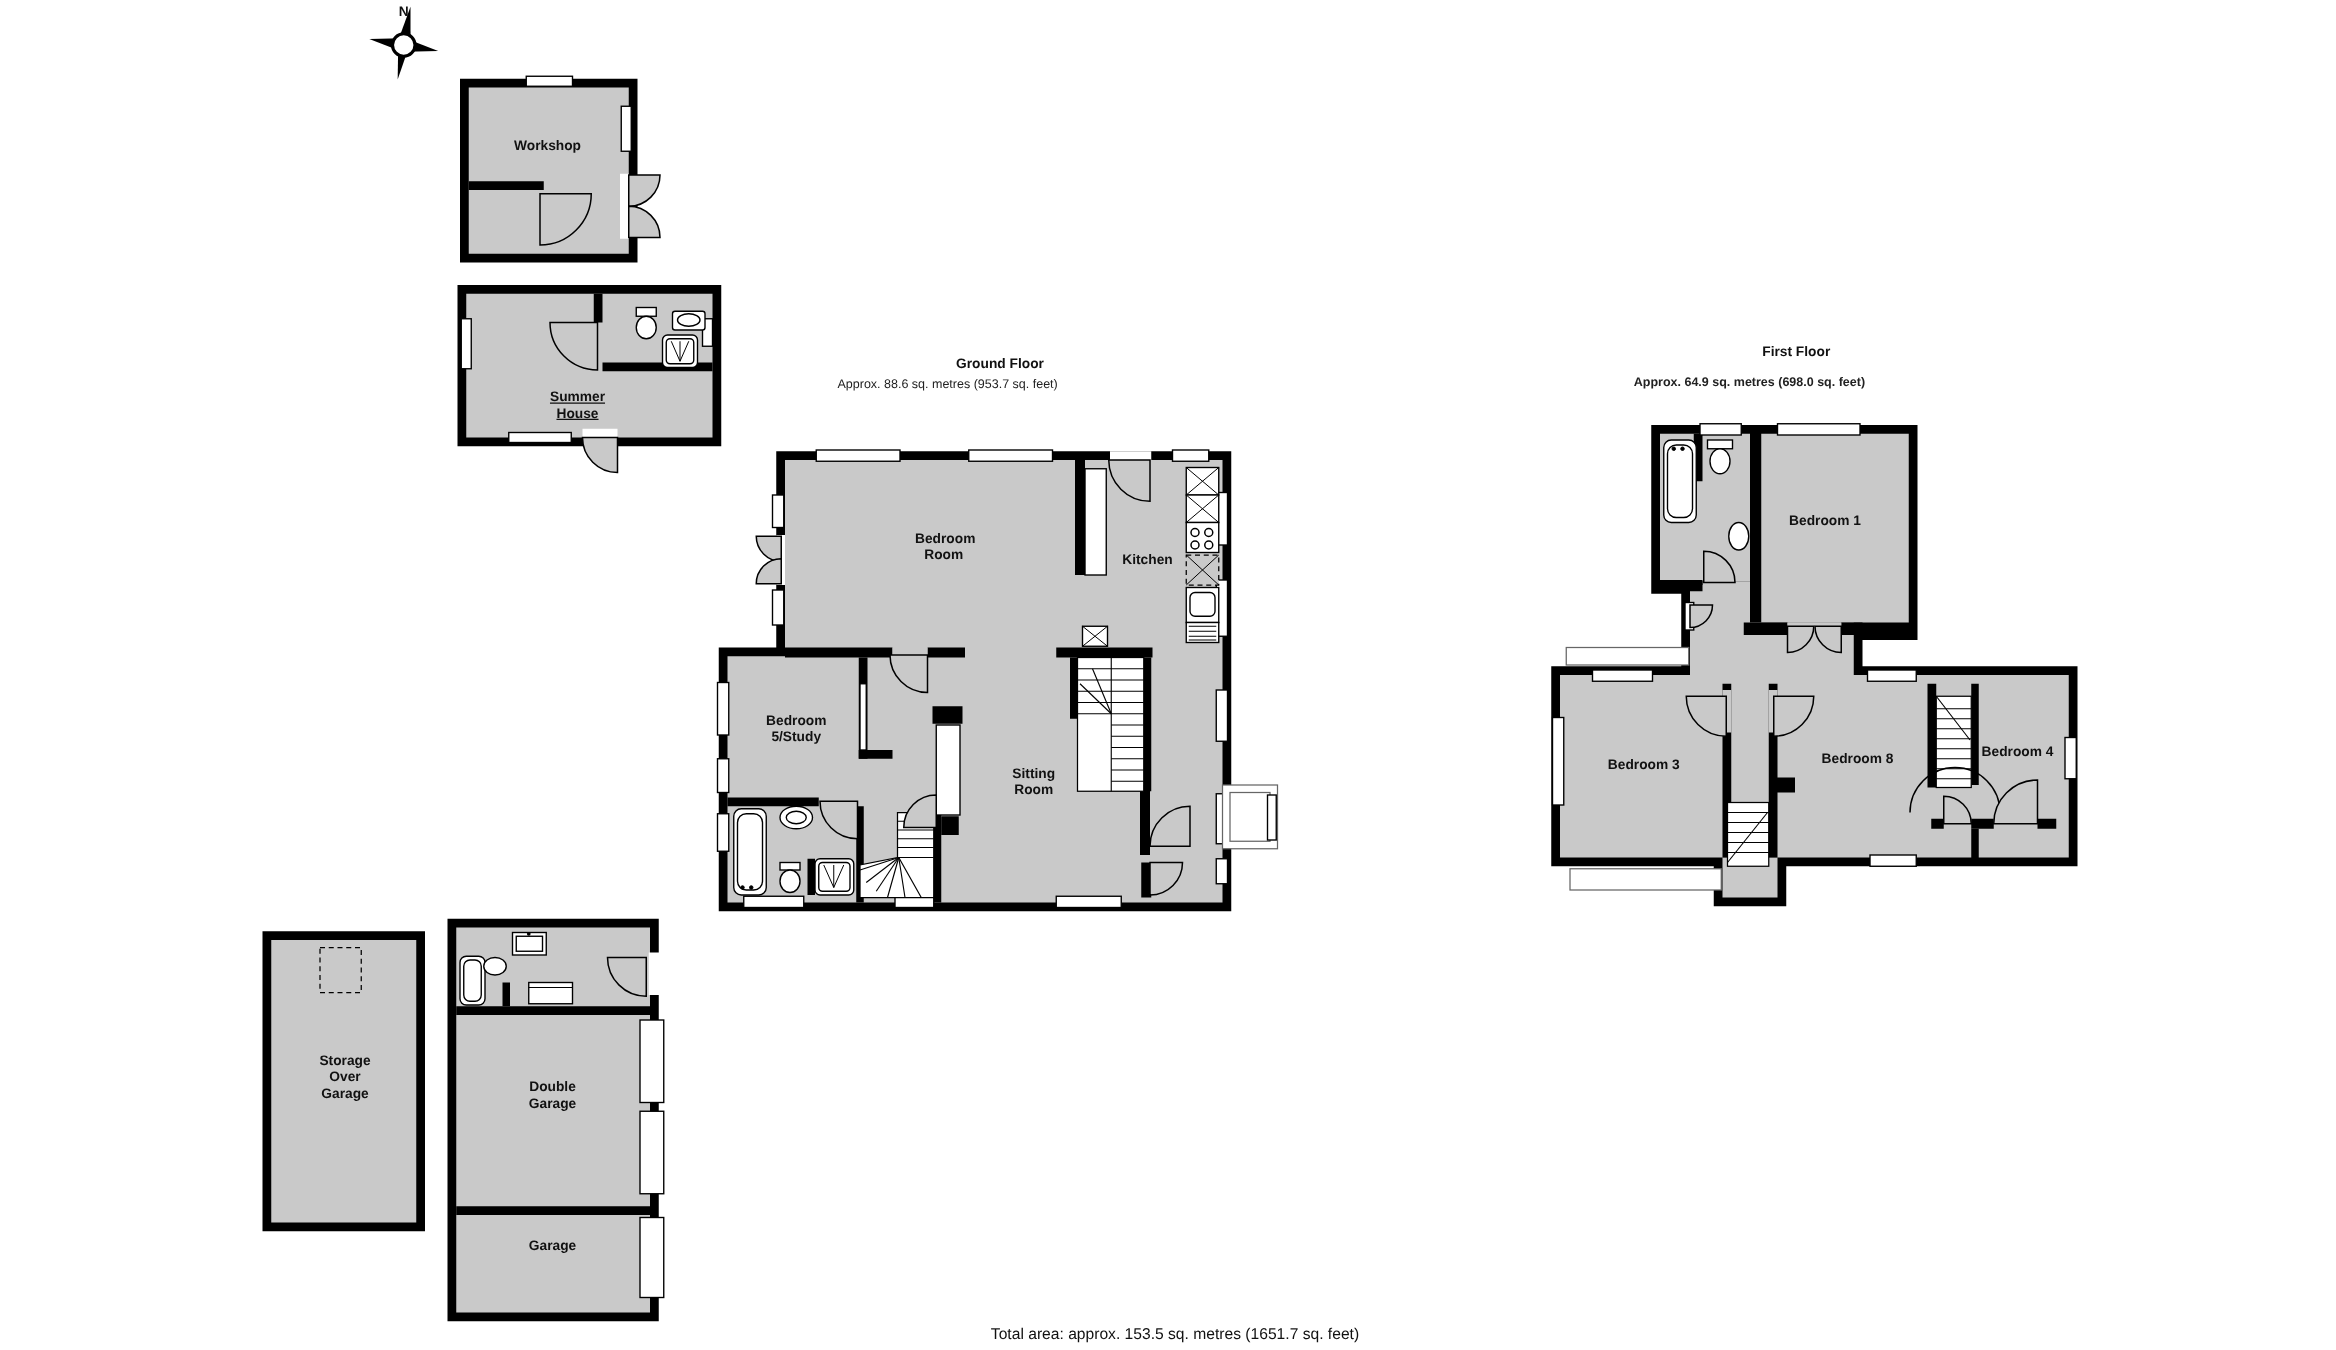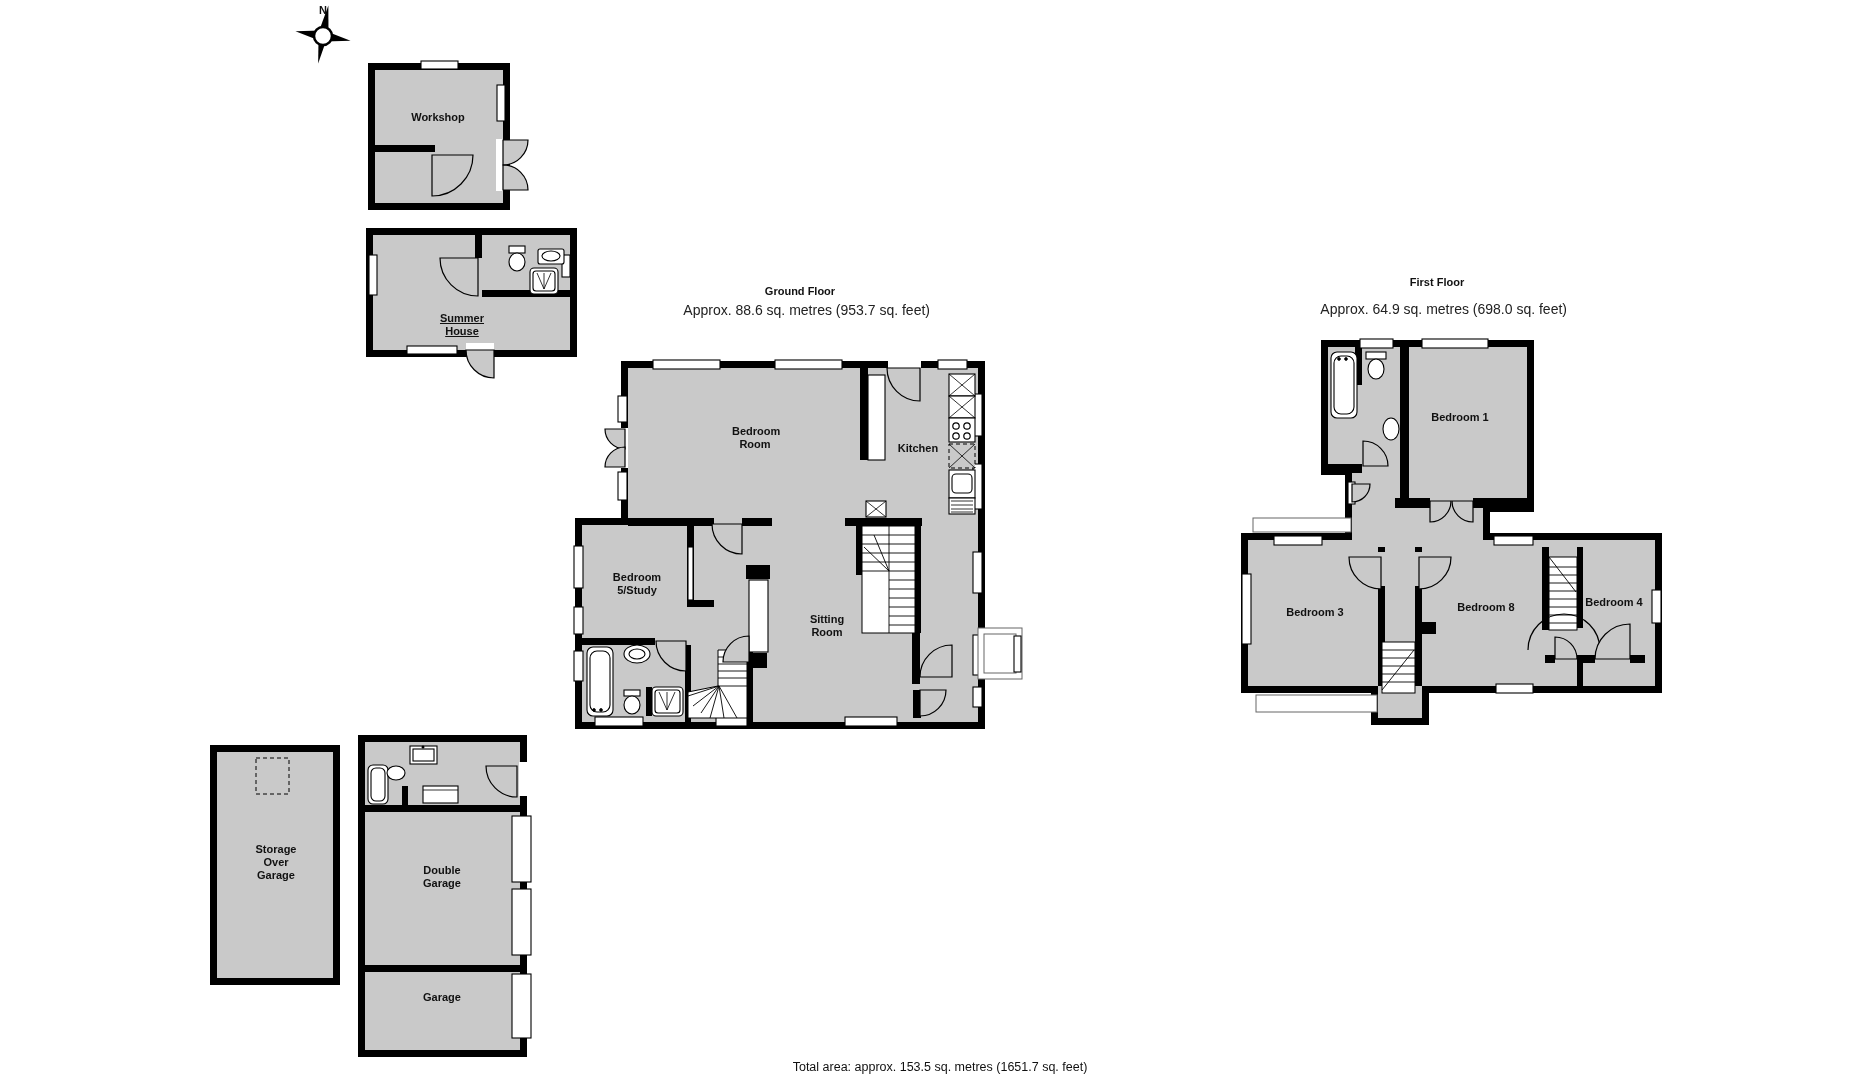--- a/index.html
+++ b/index.html
@@ -14,21 +14,21 @@
   .fix{fill:#fff;stroke:#000;stroke-width:1.1;}
   .arc{fill:#c9c9c9;stroke:#000;stroke-width:1.2;}
   .arcn{fill:none;stroke:#000;stroke-width:1.2;}
   .tl{stroke:#000;stroke-width:0.9;}
   .xl{stroke:#000;stroke-width:0.8;}
   .thin{fill:#fff;stroke:#666;stroke-width:1;}
   .dash{fill:#c9c9c9;stroke:#000;stroke-width:1;stroke-dasharray:4 3;}
   .stair{fill:#fff;stroke:#000;stroke-width:1;}
   .lbl{position:absolute;font-size:11px;font-weight:bold;color:#111;text-align:center;line-height:1.18;}
   .title{position:absolute;font-size:11px;font-weight:bold;color:#111;text-align:center;}
-  .subtitle{position:absolute;font-size:14px;font-weight:normal;color:#222;text-align:right;}
+  .subtitle{position:absolute;font-size:10px;font-weight:normal;color:#222;text-align:left;}
   .footer{position:absolute;font-size:12.5px;font-weight:normal;color:#111;text-align:center;}
 </style>
 </head>
 <body>
 
 <div id="canvas">
 
 <svg id="plan-svg" width="1869" height="1080" viewBox="0 0 1869 1080">
 
   <g>
@@ -357,21 +357,21 @@
 </svg>
 
 <div class="lbl" style="left:313px;top:4px;width:20px;">N</div>
 
 <div class="lbl" style="left:398px;top:111px;width:80px;">Workshop</div>
 <div class="lbl" style="left:435px;top:312px;width:54px;text-decoration:underline;">Summer House</div>
 
 <div class="title" style="left:700px;top:285px;width:200px;">Ground Floor</div>
 <div class="subtitle" style="left:670px;top:302px;width:260px;">Approx. 88.6 sq. metres (953.7 sq. feet)</div>
 <div class="title" style="left:1337px;top:276px;width:200px;">First Floor</div>
-<div class="subtitle" style="left:1307px;top:301px;width:260px;">Approx. 64.9 sq. metres (698.0 sq. feet)</div>
+<div class="subtitle" style="left:1307px;top:301px;width:260px;font-weight:bold;">Approx. 64.9 sq. metres (698.0 sq. feet)</div>
 
 <div class="lbl" style="left:732px;top:425px;width:46px;">Bedroom Room</div>
 <div class="lbl" style="left:878px;top:442px;width:80px;">Kitchen</div>
 <div class="lbl" style="left:608px;top:571px;width:58px;">Bedroom 5/Study</div>
 <div class="lbl" style="left:804px;top:613px;width:46px;">Sitting Room</div>
 
 <div class="lbl" style="left:1417px;top:411px;width:86px;">Bedroom 1</div>
 <div class="lbl" style="left:1272px;top:606px;width:86px;">Bedroom 3</div>
 <div class="lbl" style="left:1443px;top:601px;width:86px;">Bedroom 8</div>
 <div class="lbl" style="left:1572px;top:596px;width:84px;">Bedroom 4</div>

